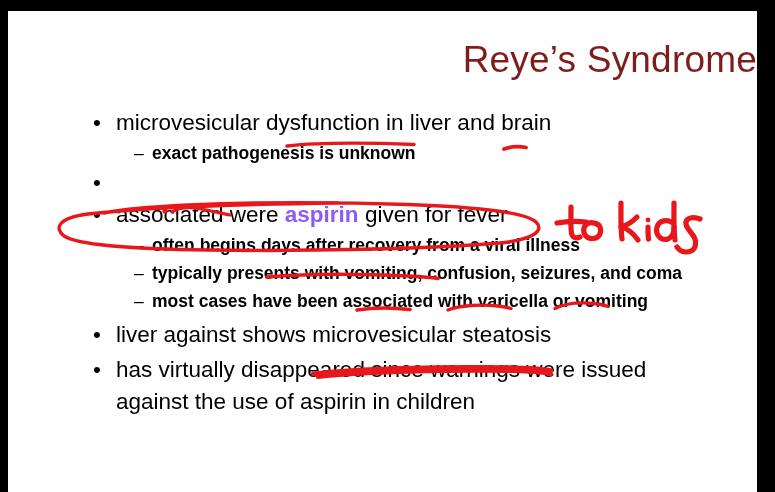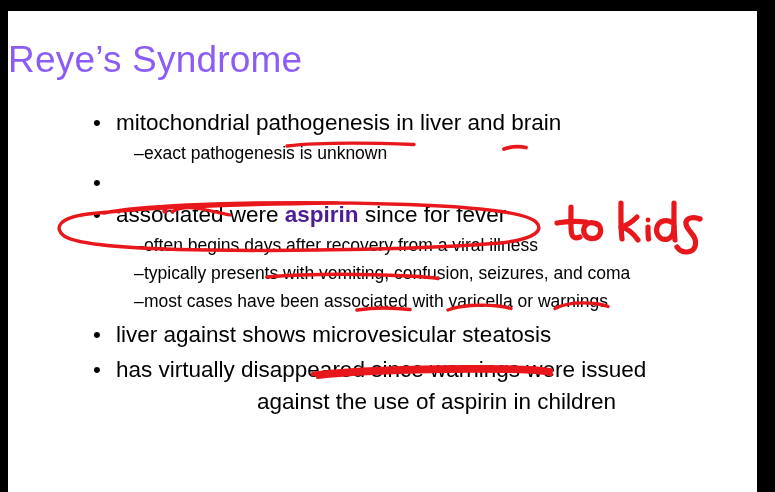--- a/index.html
+++ b/index.html
@@ -30,24 +30,24 @@
     background: #ffffff;
     overflow: hidden;
   }
 
   
   #slide-title {
     position: absolute;
     left: 0;
     top: 28px;
     width: 749px;
-    text-align: left;
+    text-align: right;
     font-size: 37px;
     font-weight: 400;
-    color: #8b5cf6;
+    color: #7f1d1d;
     letter-spacing: 0.2px;
     white-space: nowrap;
   }
 
   
   #body-list {
     position: absolute;
     left: 0;
     top: 96px;
     width: 749px;
@@ -62,21 +62,20 @@
   .l1 {
     font-size: 22.5px;
     padding-left: 78px;
     height: 32px;
     line-height: 32px;
   }
   .l1.wrapline {
     height: 32px;
     line-height: 32px;
     padding-left: 108px;
-    text-align: center;
   }
   .l1 .bullet {
     position: absolute;
     left: 85px;
     top: 0;
     line-height: 32px;
     font-size: 22.5px;
   }
   .l1 .txt {
     position: relative;
@@ -94,25 +93,26 @@
   }
   .l2 .dash {
     position: absolute;
     left: 126px;
     top: 0;
     line-height: 28px;
     font-size: 17.5px;
   }
   .l2 .txt {
     position: relative;
-    left: 16px;
+    left: 24px;
+    font-weight: bold;
   }
 
   .aspirin {
-    color: #4c1d95;
+    color: #8b5cf6;
     font-weight: bold;
   }
 
   
   #ink-layer {
     position: absolute;
     left: 0;
     top: 0;
     width: 749px;
     height: 481px;
@@ -133,50 +133,50 @@
 
 <div id="slide-frame">
   <div id="slide">
 
     <div id="slide-title">Reye’s Syndrome</div>
 
     <div id="body-list">
 
       <div class="line l1">
         <span class="bullet">•</span>
-        <span class="txt">mitochondrial pathogenesis in liver and brain</span>
+        <span class="txt">microvesicular dysfunction in liver and brain</span>
       </div>
 
       <div class="line l2">
         <span class="dash">–</span>
         <span class="txt">exact pathogenesis is unknown</span>
       </div>
 
       <div class="line l1">
         <span class="bullet">•</span>
       </div>
 
       <div class="line l1">
         <span class="bullet">•</span>
-        <span class="txt"><span>associated were </span><span class="aspirin">aspirin</span><span> since for fever</span></span>
+        <span class="txt"><span>associated were </span><span class="aspirin">aspirin</span><span> given for fever</span></span>
       </div>
 
       <div class="line l2">
         <span class="dash">–</span>
         <span class="txt">often begins days after recovery from a viral illness</span>
       </div>
 
       <div class="line l2">
         <span class="dash">–</span>
         <span class="txt">typically presents with vomiting, confusion, seizures, and coma</span>
       </div>
 
       <div class="line l2">
         <span class="dash">–</span>
-        <span class="txt">most cases have been associated with varicella or warnings</span>
+        <span class="txt">most cases have been associated with varicella or vomiting</span>
       </div>
 
       <div class="line l1" style="margin-top:4px;">
         <span class="bullet">•</span>
         <span class="txt">liver against shows microvesicular steatosis</span>
       </div>
 
       <div class="line l1" style="margin-top:3px;">
         <span class="bullet">•</span>
         <span class="txt">has virtually disappeared since warnings were issued</span>

